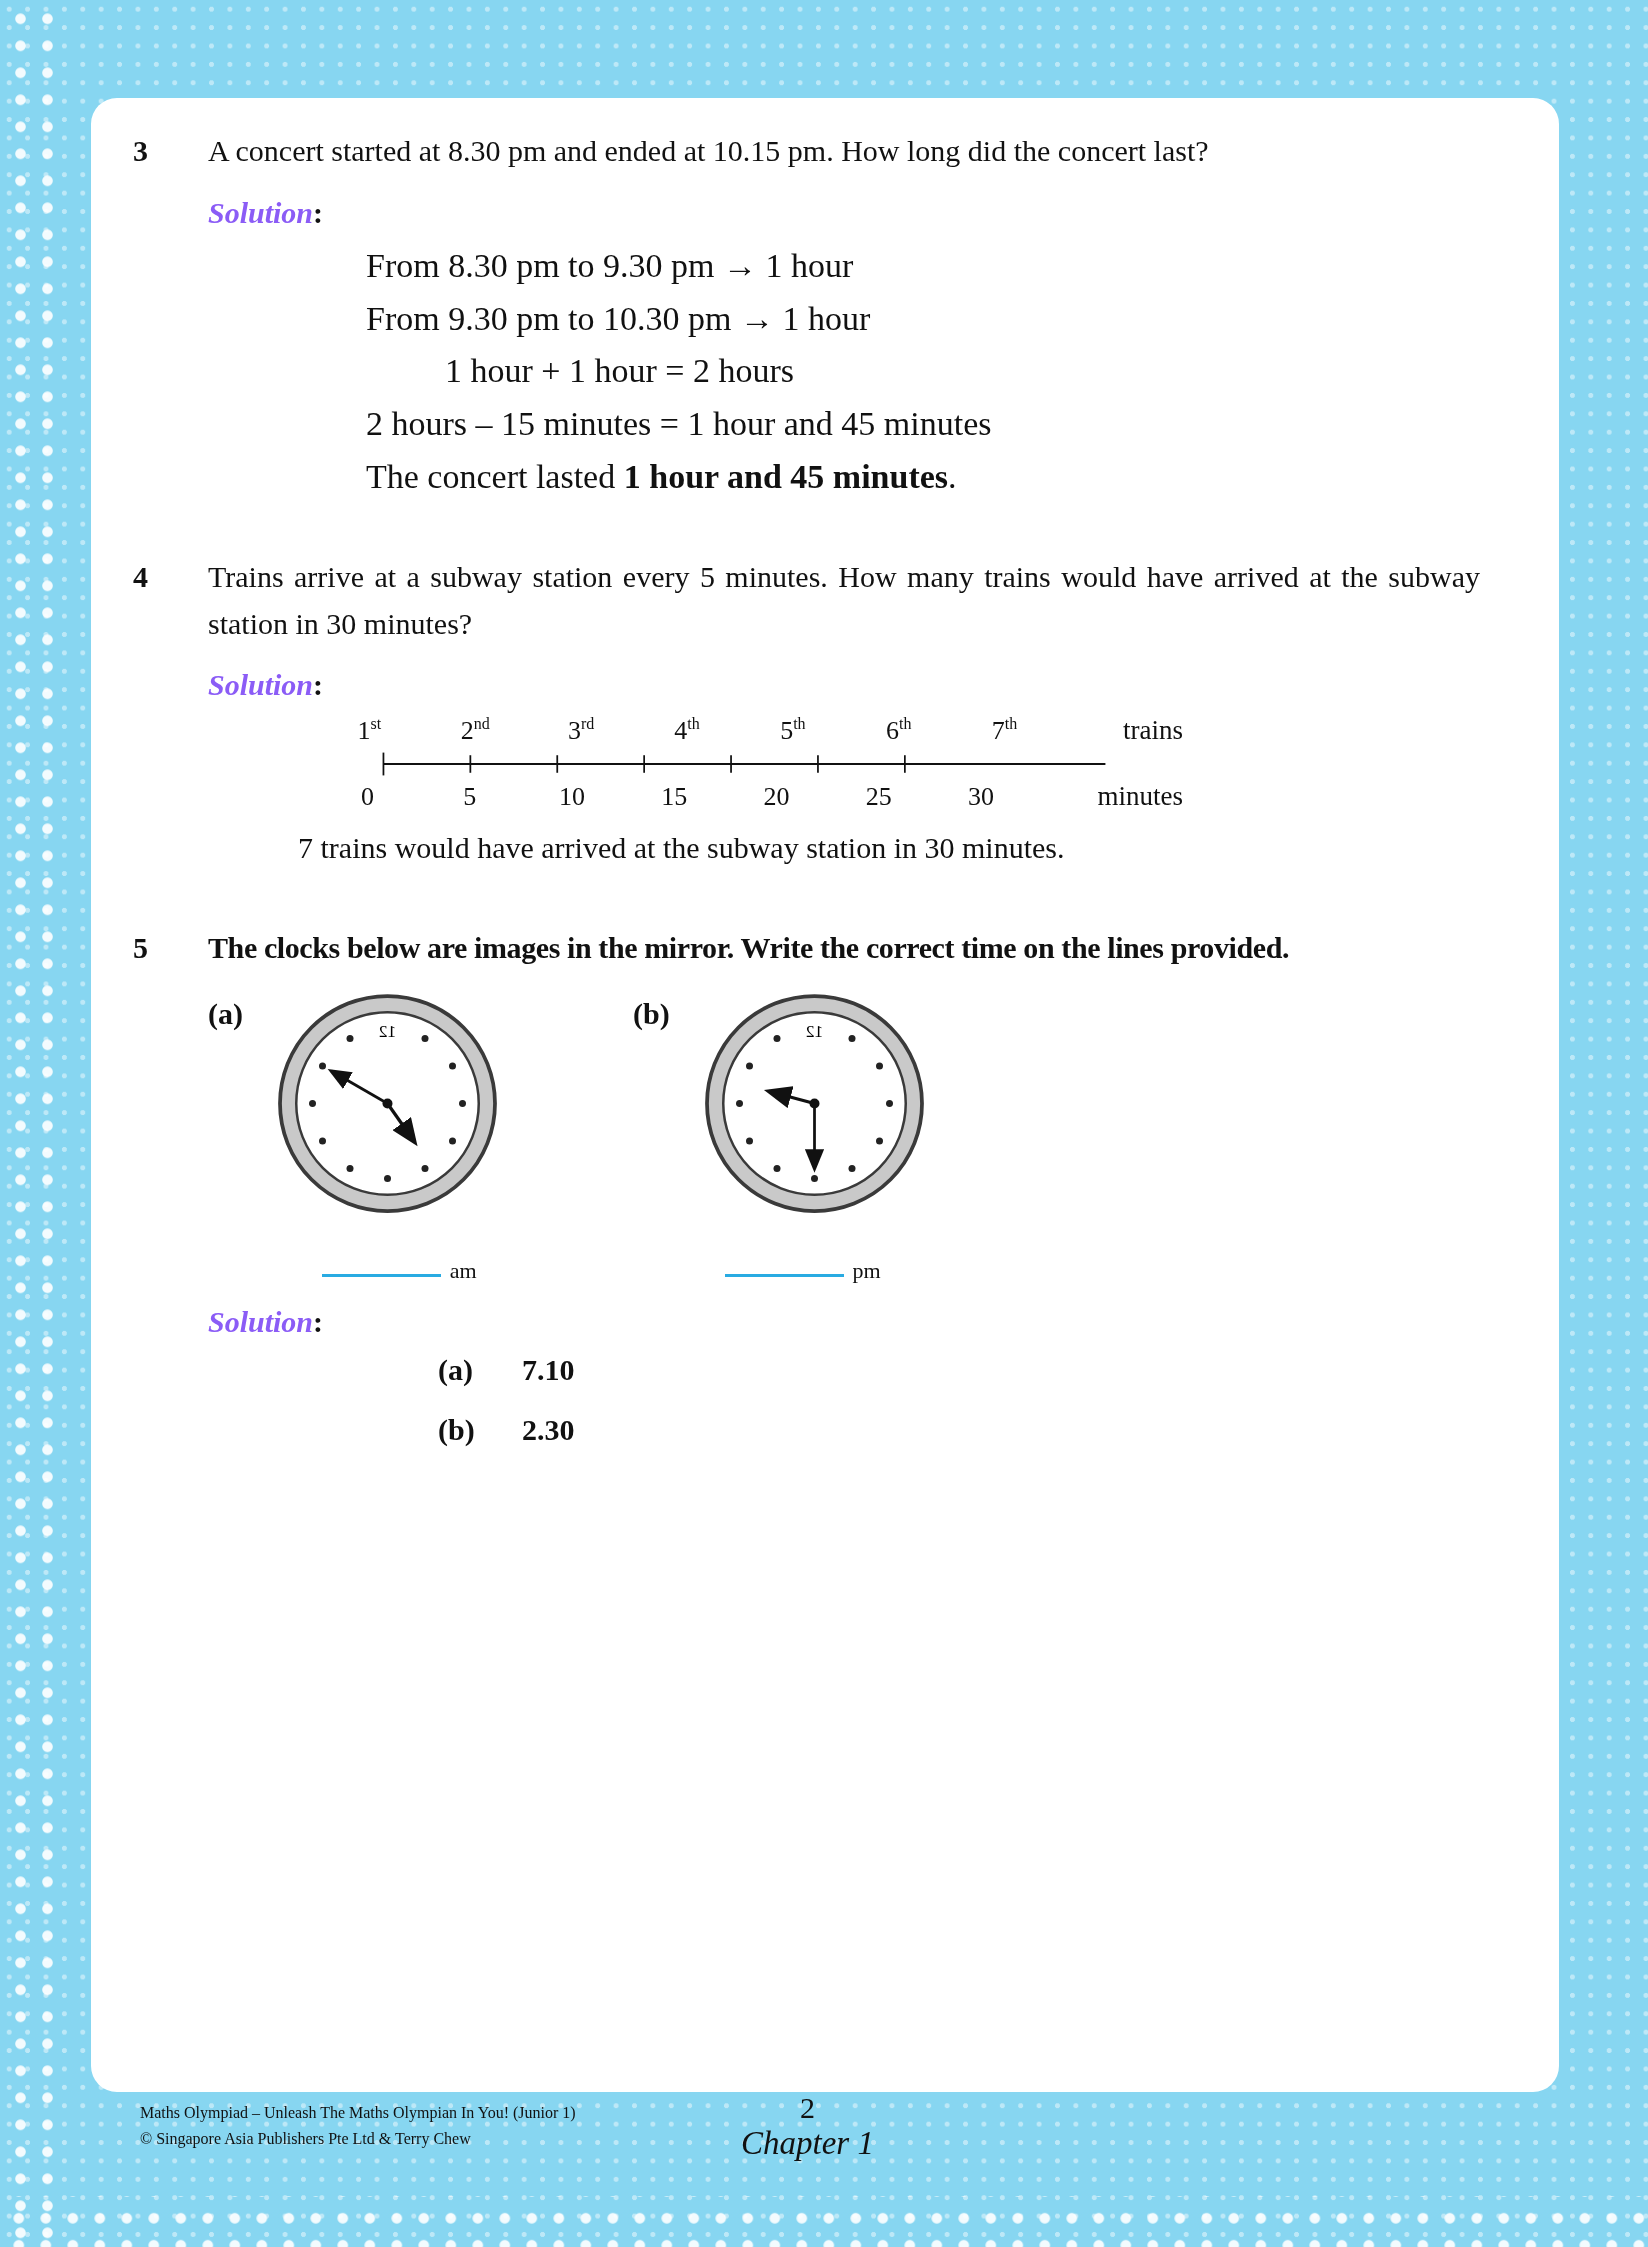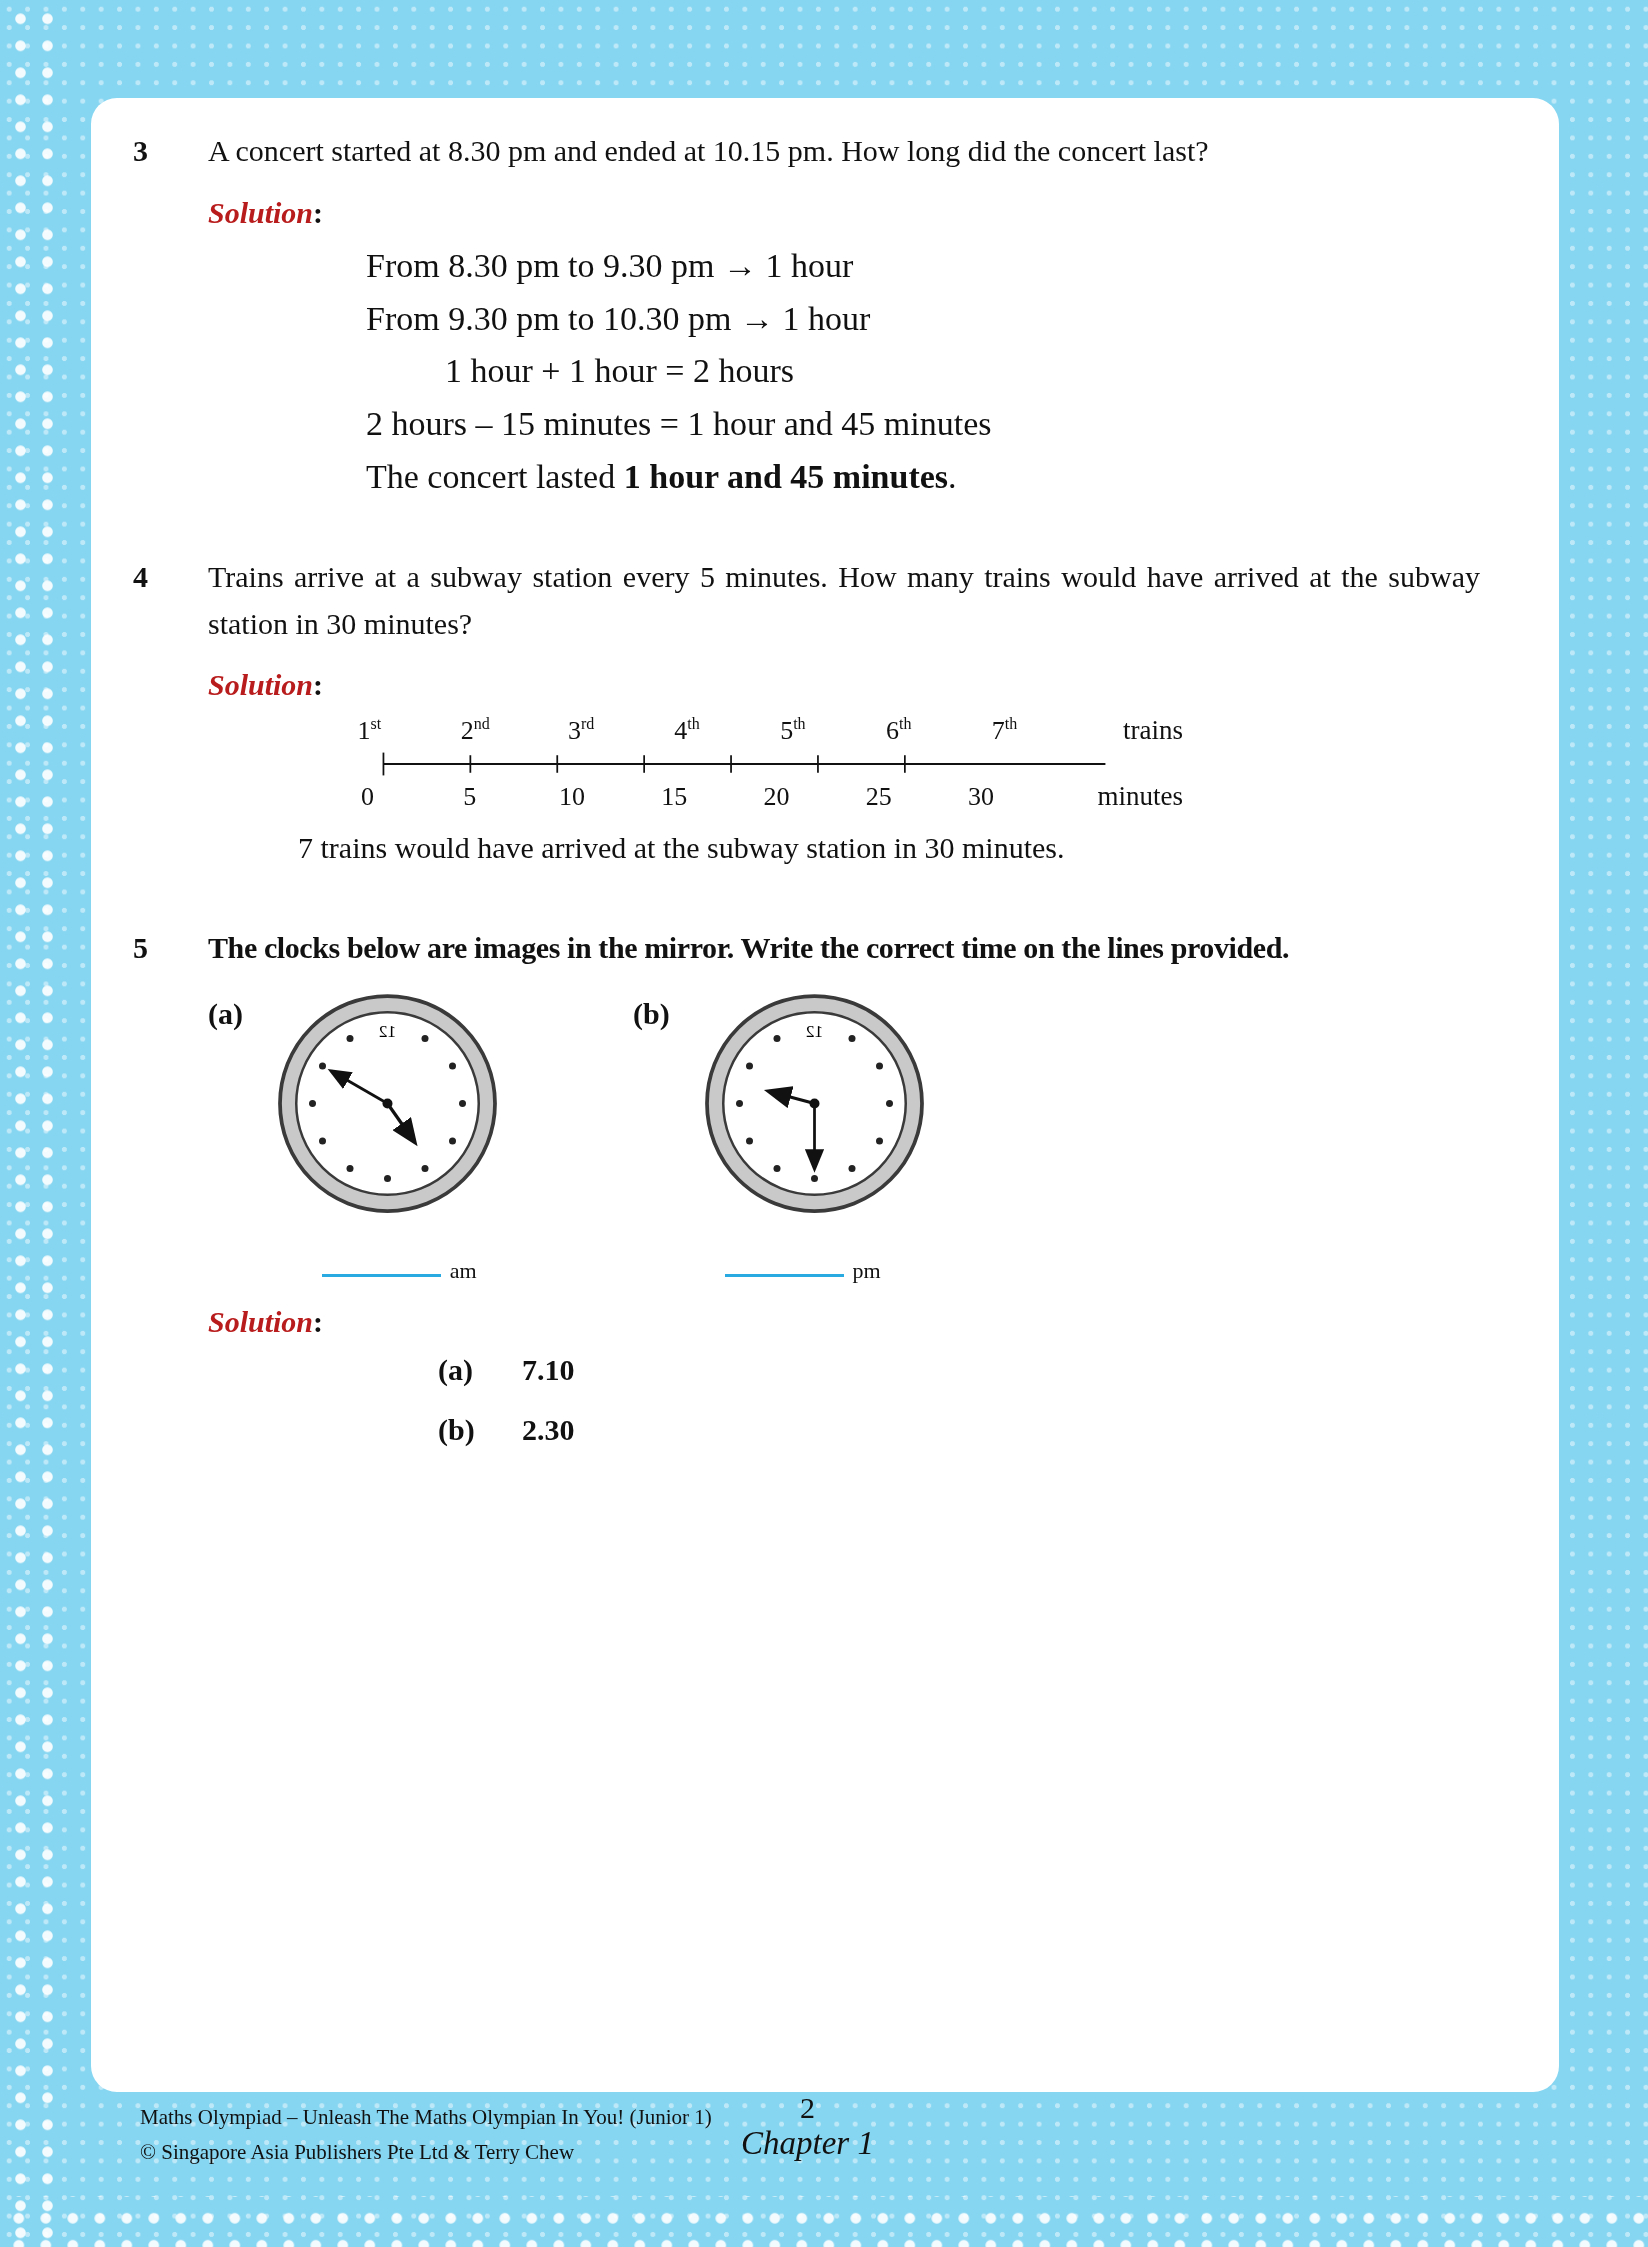--- a/index.html
+++ b/index.html
@@ -64,21 +64,21 @@
     font-size: 30px;
     line-height: 1.55;
   }
   .question.justify { text-align: justify; }
   .question.tight { letter-spacing: -0.4px; font-weight: bold; }
 
   .solution-label {
     font-size: 30px;
     margin-top: 21px;
   }
-  .sol-word { color: #b91c1c; font-style: italic; font-weight: bold; }
+  .sol-word { color: #8b5cf6; font-style: italic; font-weight: bold; }
   .sol-colon { font-weight: bold; color: #111; }
 
   .work { margin-top: 10.5px; margin-left: 158px; }
   .work p { font-size: 34px; line-height: 1.55; }
   .work .indent2 { padding-left: 79px; }
 
   .p4 { margin-top: 51px; }
   .p5 { margin-top: 54px; }
 
   
@@ -147,21 +147,21 @@
     font-weight: bold;
     margin-bottom: 26px;
   }
   .answer-label { width: 84px; }
 
   
   .footer-left {
     position: absolute;
     left: 140px;
     top: 2100px;
-    font-size: 21px;
+    font-size: 16px;
     line-height: 1.65;
     color: #111;
   }
   .footer-center {
     position: absolute;
     left: 0;
     top: 2091px;
     width: 1615px;
     text-align: center;
   }

